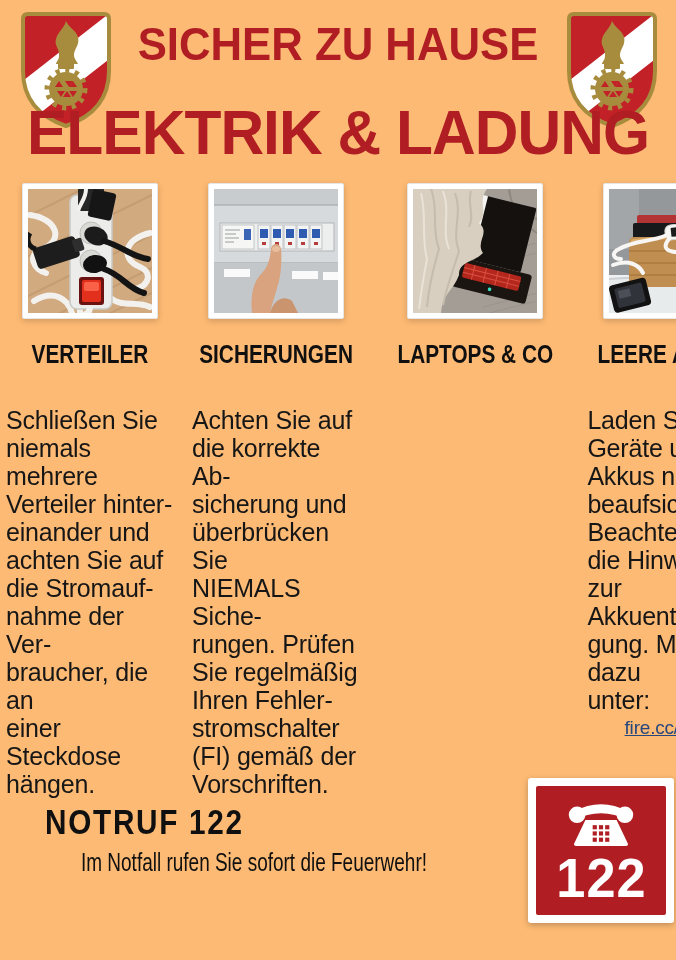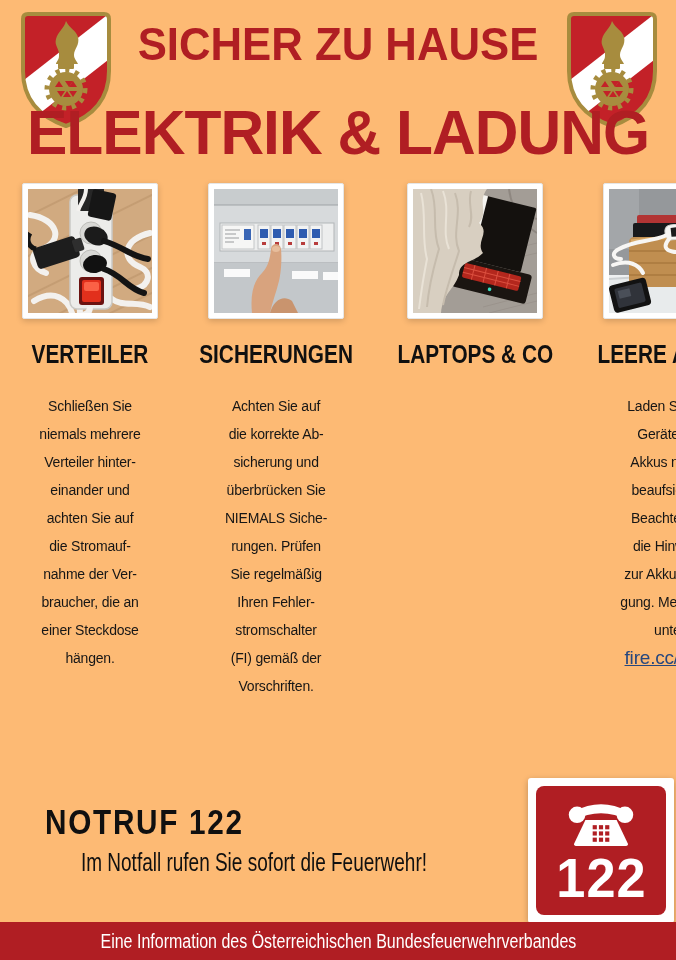--- a/index.html
+++ b/index.html
@@ -38,43 +38,43 @@
     width:136px;height:136px;box-sizing:border-box;background:#fff;
     border:1px solid #e6e6e6;border-radius:2px;padding:5px;
     box-shadow:0 2px 6px rgba(0,0,0,.18);
   }
   .photo{width:124px;height:124px;display:block;}
   .col-title{
     margin-top:20px;font-size:26px;font-weight:bold;color:#101010;
     transform:scaleX(.8);transform-origin:50% 50%;white-space:nowrap;letter-spacing:0;
   }
   .col-body{
-    margin-top:22px;font-size:14px;line-height:28px;color:var(--ink);
-    text-align:center;white-space:pre-line;letter-spacing:-.2px;width:168px;
+    margin-top:36px;font-size:25px;line-height:28px;color:var(--ink);
+    text-align:left;white-space:pre-line;letter-spacing:-.2px;width:168px;
   }
   .akku-link{
     display:block;text-align:center;font-size:19px;line-height:28px;
     color:var(--link);text-decoration:underline;letter-spacing:-.2px;cursor:pointer;
   }
   
   .notruf{position:absolute;top:802px;left:0;width:600px;text-align:left;color:#101010;}
   .notruf-title{
     font-size:35px;font-weight:bold;letter-spacing:2px;
     transform:scaleX(.85);transform-origin:50% 50%;white-space:nowrap;
   }
   .notruf-sub{
     margin-top:5px;font-size:26px;letter-spacing:0;
     transform:scaleX(.73);transform-origin:50% 50%;white-space:nowrap;
   }
   .badge-card{
     position:absolute;top:778px;right:2px;width:146px;height:145px;box-sizing:border-box;
     background:#fff;padding:8px;border-radius:3px;box-shadow:0 2px 6px rgba(0,0,0,.25);
   }
   .badge{
-    width:100%;height:100%;background:var(--red);border-radius:8px;
+    width:100%;height:100%;background:var(--red);border-radius:2px;
     display:flex;flex-direction:column;align-items:center;justify-content:center;gap:4px;
   }
   .badge-number{
     color:#fff;font-size:55px;font-weight:bold;line-height:1;letter-spacing:1px;
     transform:scaleX(.95);transform-origin:50% 50%;
   }
   
   .footer{
     position:absolute;left:0;right:0;bottom:0;height:38px;background:var(--red);
     display:flex;align-items:center;justify-content:center;
@@ -369,17 +369,14 @@
             <rect x="36" y="35" width="4" height="4"></rect>
           <rect x="24" y="41" width="4" height="4"></rect>
             <rect x="30" y="41" width="4" height="4"></rect>
             <rect x="36" y="41" width="4" height="4"></rect>
         </g>
       </svg>
       <div class="badge-number">122</div>
     </div>
   </div>
 
-  <div class="footer">
-    <span class="footer-text">Eine Information des Österreichischen Bundesfeuerwehrverbandes</span>
-  </div>
 
 </div>
 
 </body></html>

